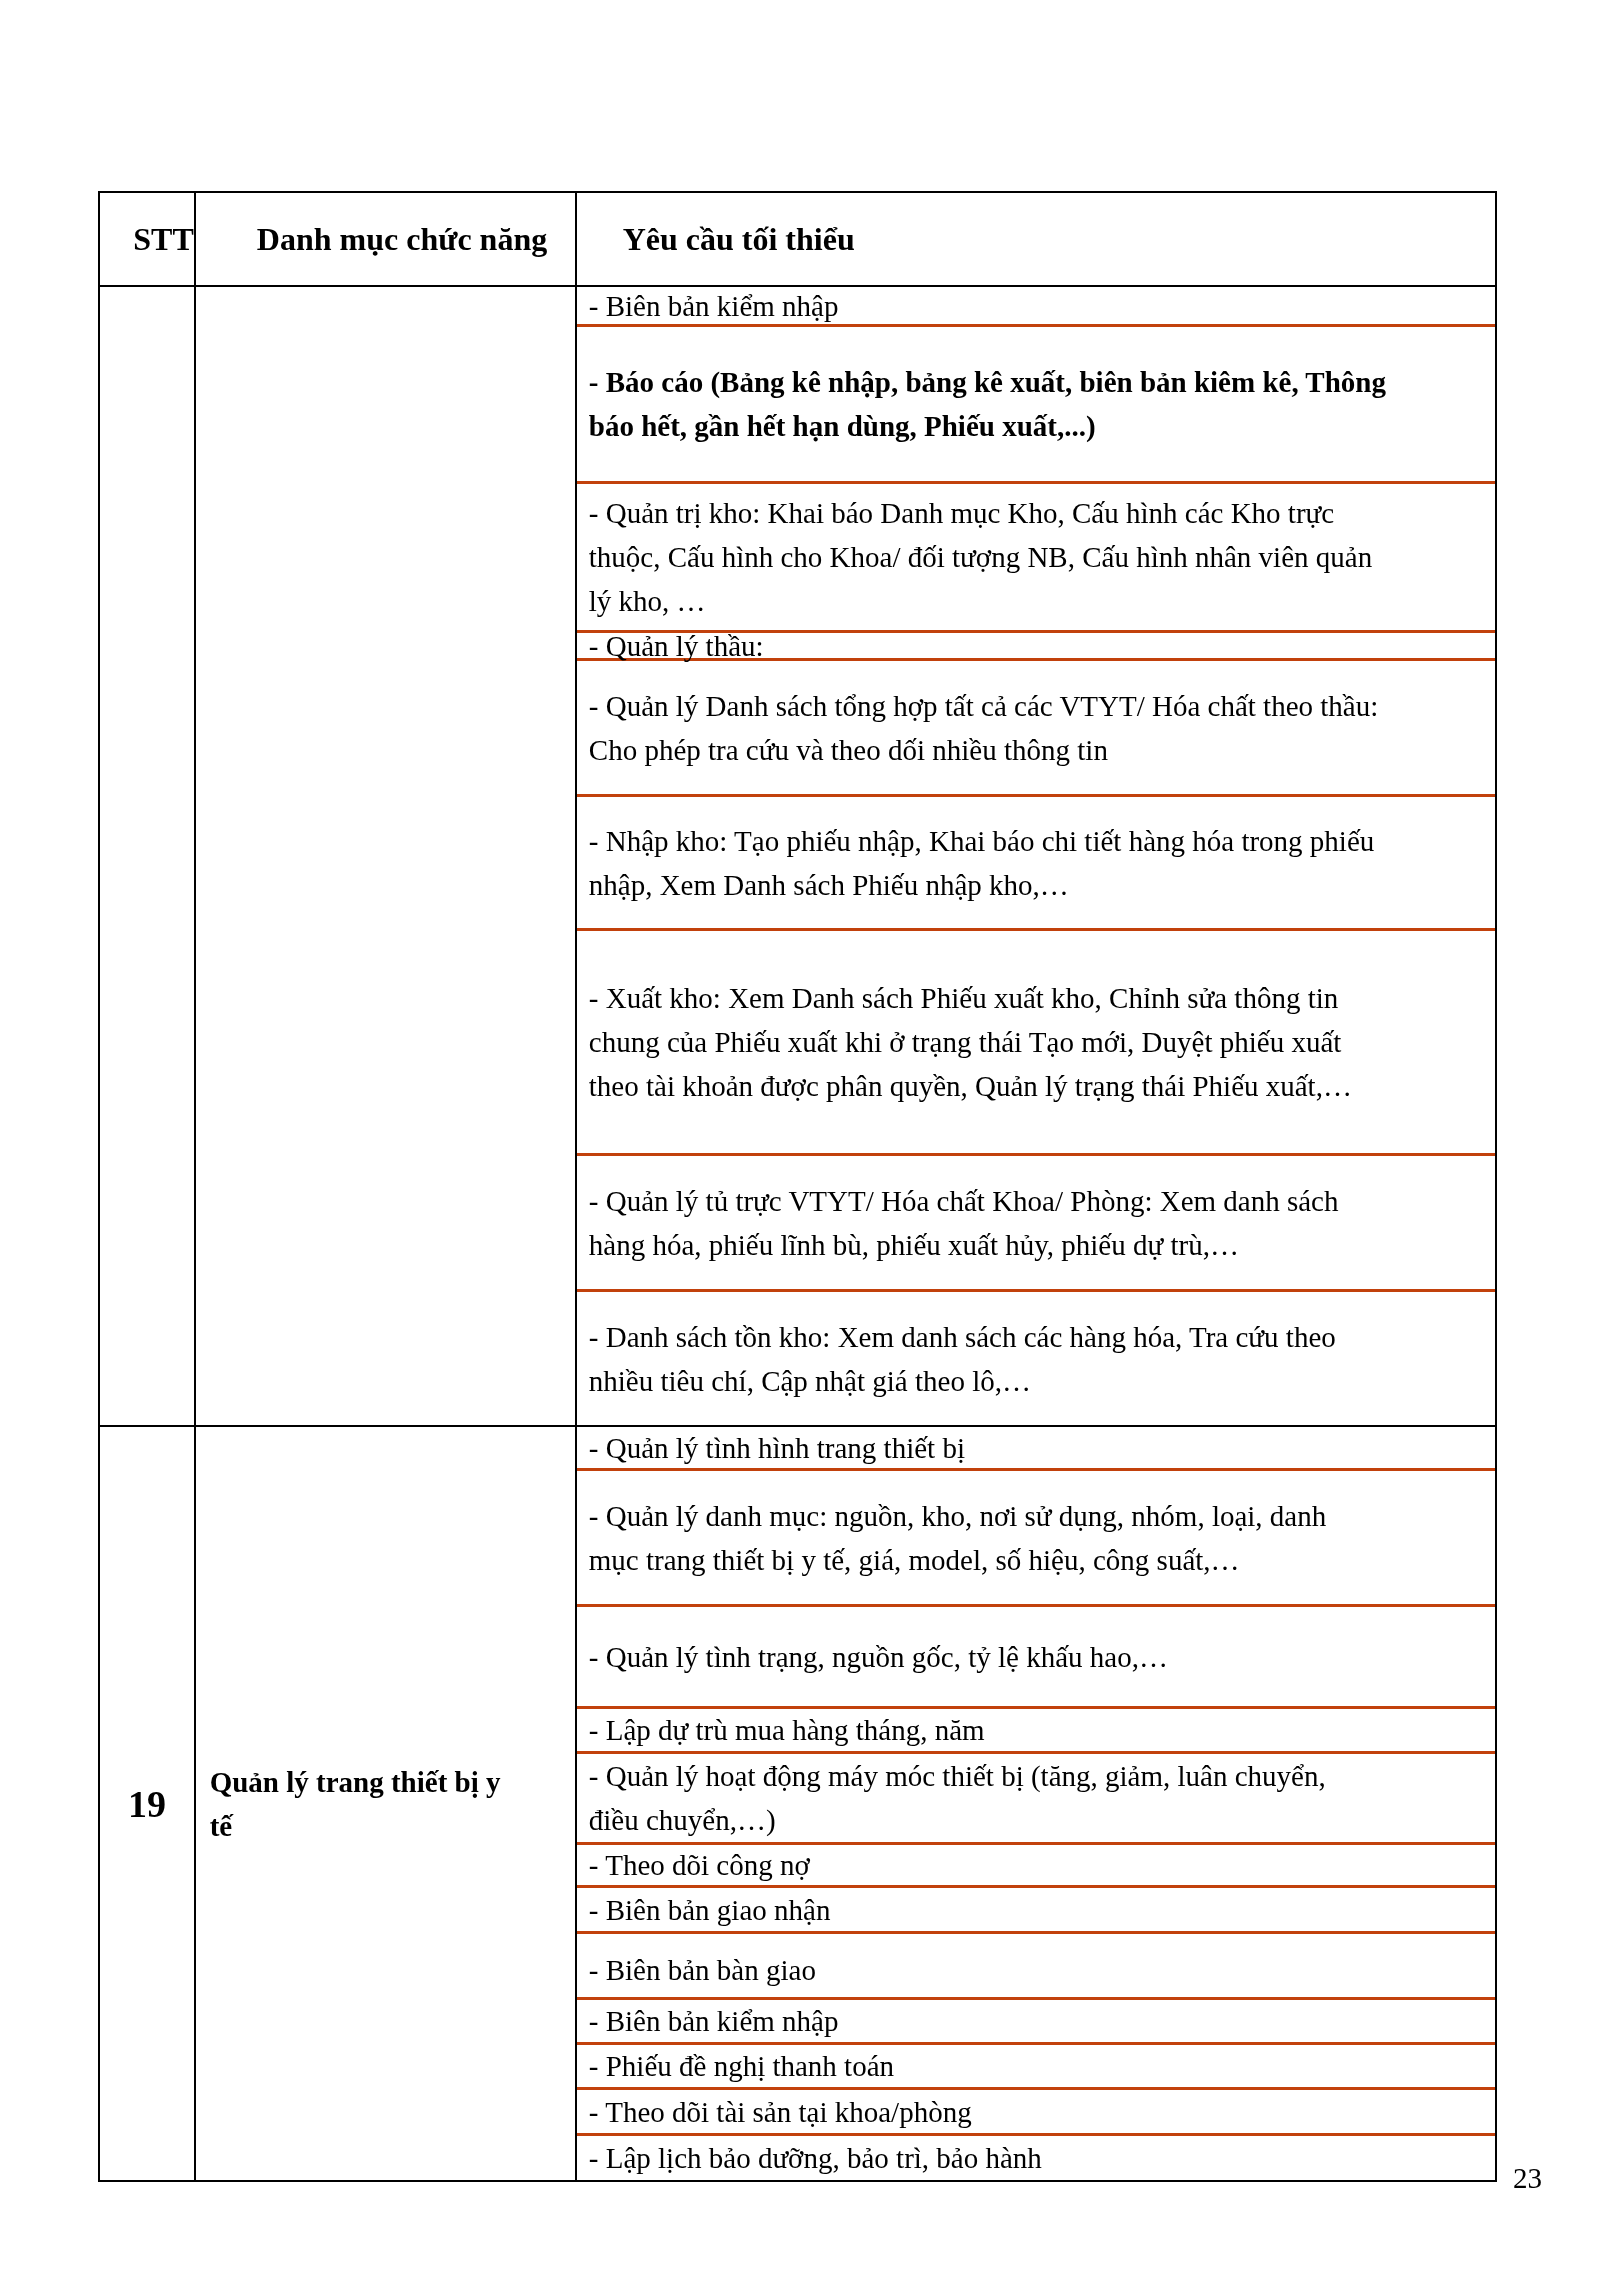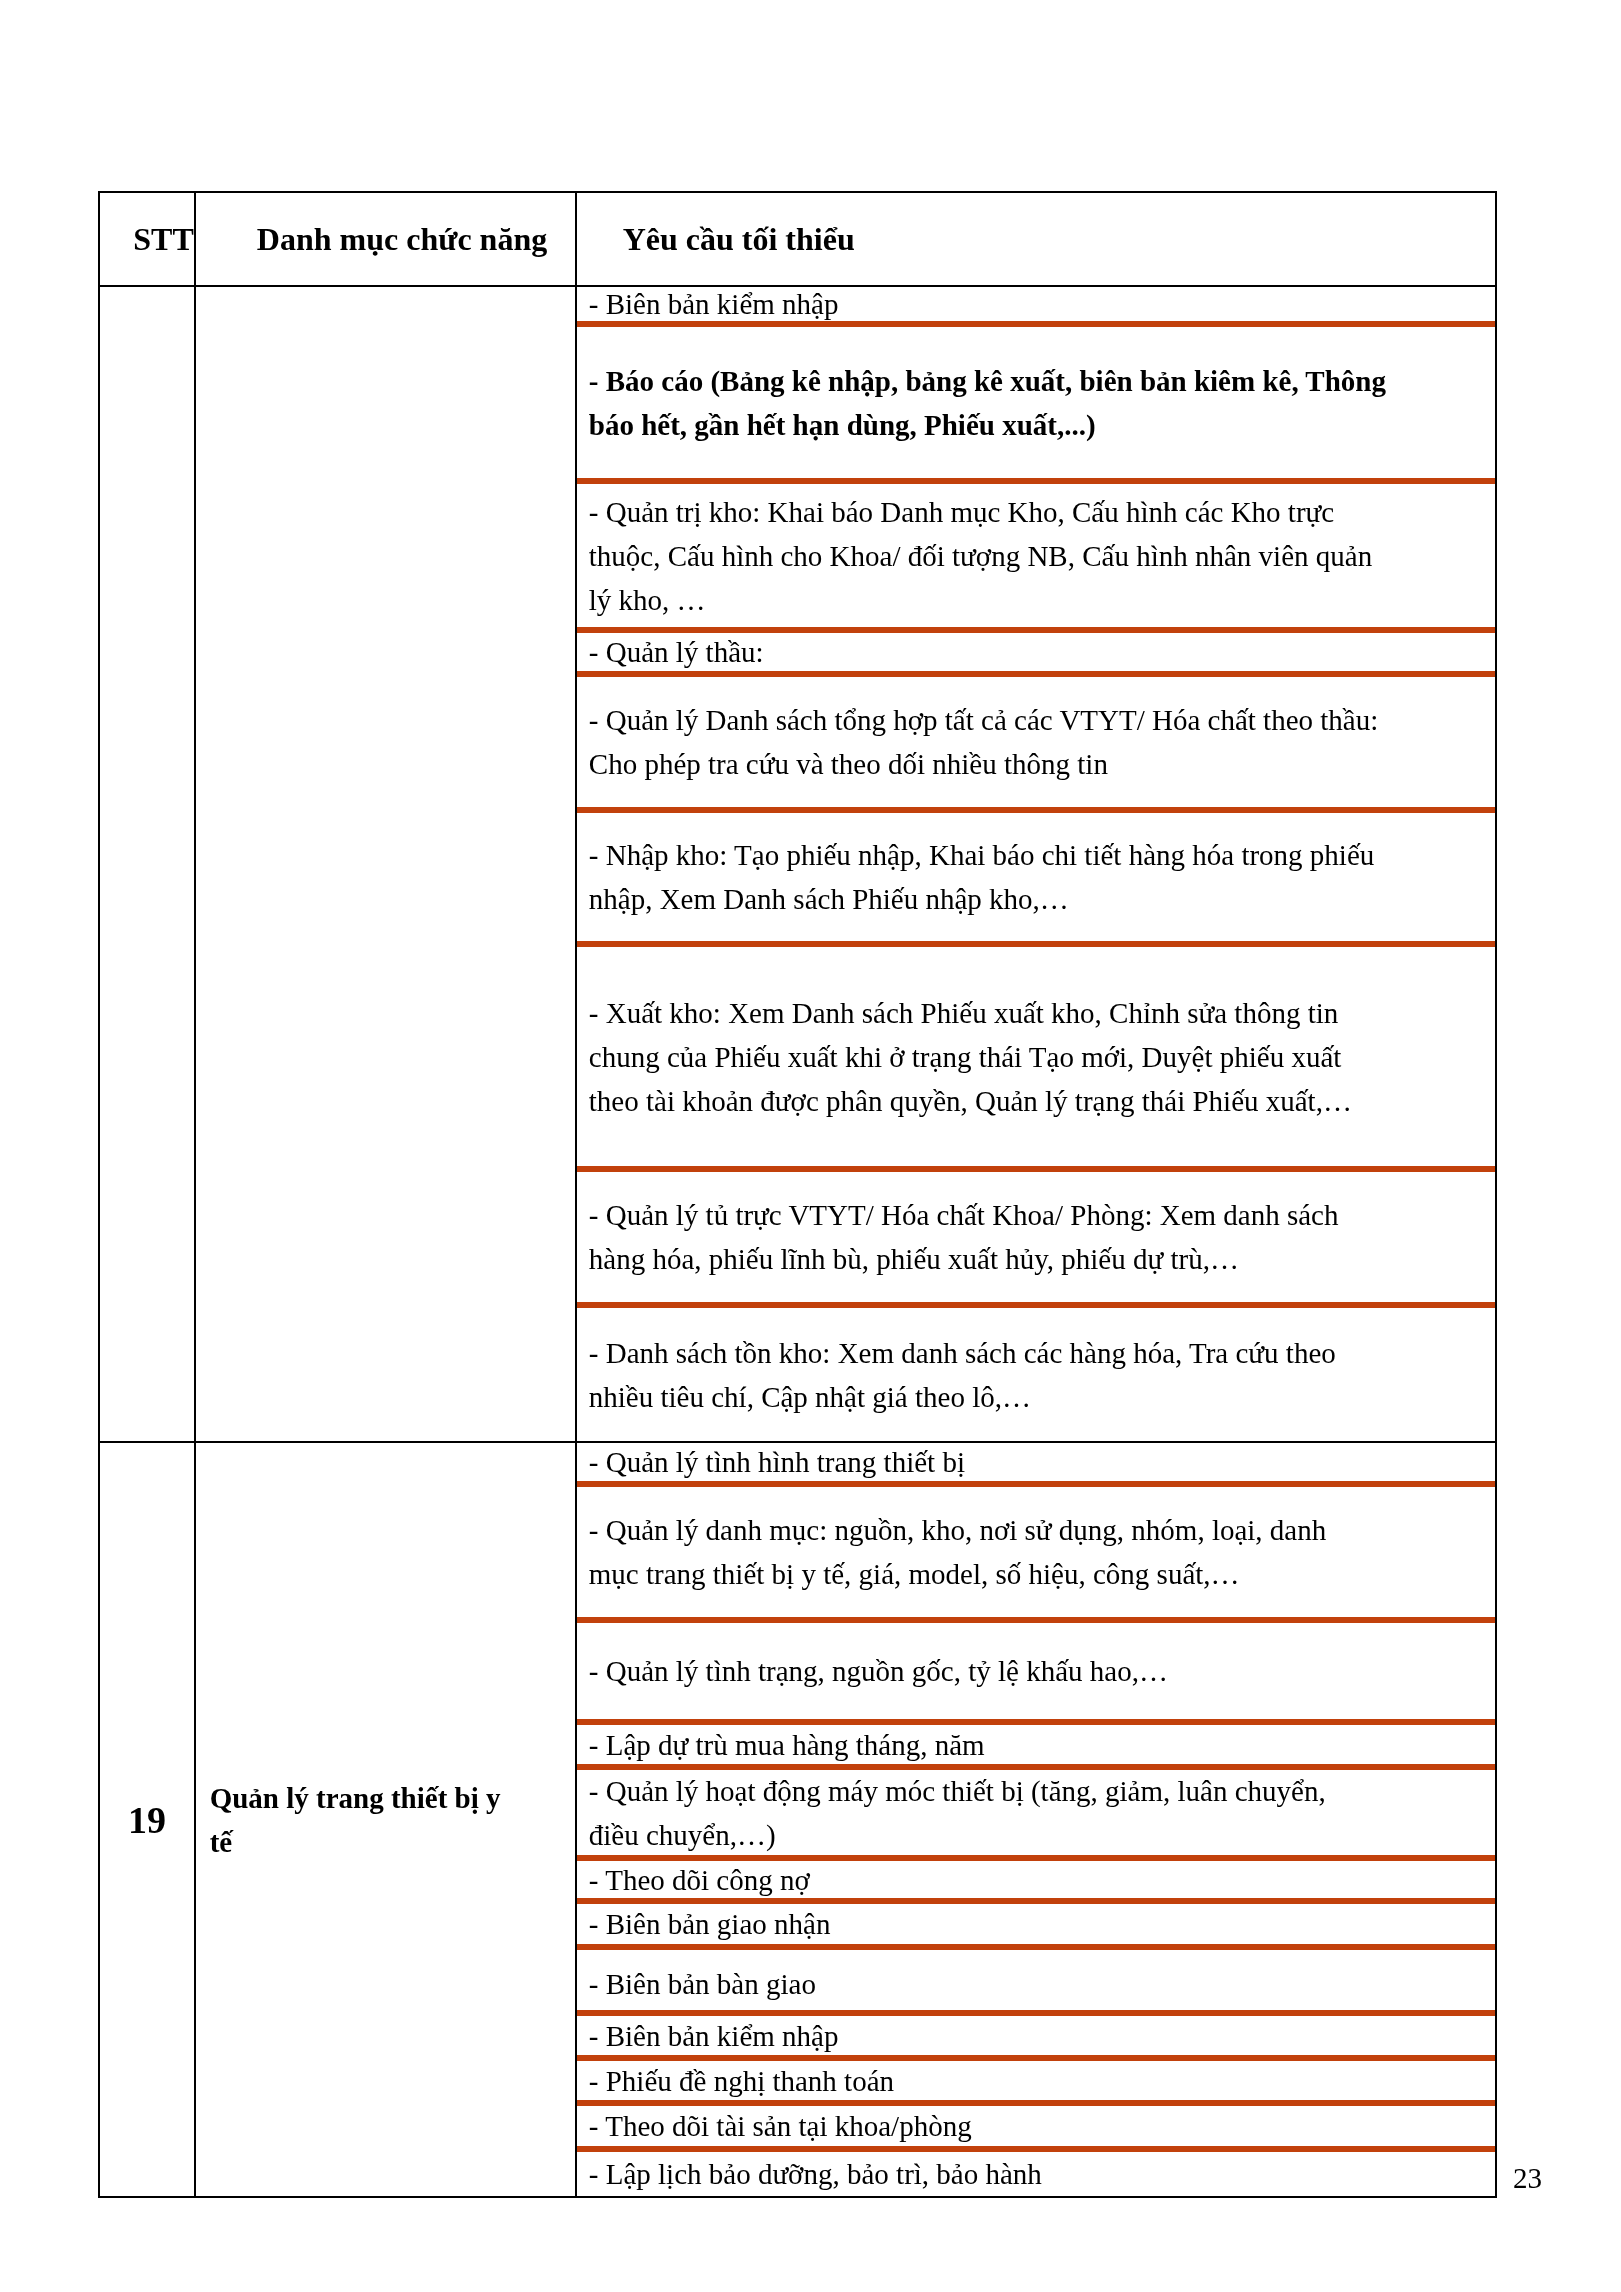--- a/index.html
+++ b/index.html
@@ -71,21 +71,21 @@
     line-height: 44px;
     white-space: pre-line;
     padding: 0 5.9px 0 13.7px;
   }
   .req-col {
     display: flex;
     flex-direction: column;
   }
   .req-row {
     box-sizing: border-box;
-    border-bottom: 6px solid #c2410c;
+    border-bottom: 3px solid #c2410c;
     display: flex;
     align-items: center;
     padding: 0 11.8px;
     font-size: 29px;
     line-height: 44px;
     white-space: pre-line;
   }
   .req-row:last-child {
     border-bottom: none;
   }
@@ -112,21 +112,21 @@
     <div class="grid-row section-row first">
       <div class="cell stt-cell"></div>
       <div class="cell cat-cell"></div>
       <div class="req-col">
           <div class="req-row" style="height: 40px;">- Biên bản kiểm nhập</div>
           <div class="req-row" style="height: 157px; font-weight: bold;">- Báo cáo (Bảng kê nhập, bảng kê xuất, biên bản kiêm kê, Thông
 báo hết, gần hết hạn dùng, Phiếu xuất,...)</div>
           <div class="req-row" style="height: 149px;">- Quản trị kho: Khai báo Danh mục Kho, Cấu hình các Kho trực
 thuộc, Cấu hình cho Khoa/ đối tượng NB, Cấu hình nhân viên quản
 lý kho, …</div>
-          <div class="req-row" style="height: 44px;">- Quản lý thầu:</div>
+          <div class="req-row" style="height: 28px;">- Quản lý thầu:</div>
           <div class="req-row" style="height: 136px;">- Quản lý Danh sách tổng hợp tất cả các VTYT/ Hóa chất theo thầu:
 Cho phép tra cứu và theo dối nhiều thông tin</div>
           <div class="req-row" style="height: 134px;">- Nhập kho: Tạo phiếu nhập, Khai báo chi tiết hàng hóa trong phiếu
 nhập, Xem Danh sách Phiếu nhập kho,…</div>
           <div class="req-row" style="height: 225px;">- Xuất kho: Xem Danh sách Phiếu xuất kho, Chỉnh sửa thông tin
 chung của Phiếu xuất khi ở trạng thái Tạo mới, Duyệt phiếu xuất
 theo tài khoản được phân quyền, Quản lý trạng thái Phiếu xuất,…</div>
           <div class="req-row" style="height: 136px;">- Quản lý tủ trực VTYT/ Hóa chất Khoa/ Phòng: Xem danh sách
 hàng hóa, phiếu lĩnh bù, phiếu xuất hủy, phiếu dự trù,…</div>
           <div class="req-row" style="height: 133px;">- Danh sách tồn kho: Xem danh sách các hàng hóa, Tra cứu theo

